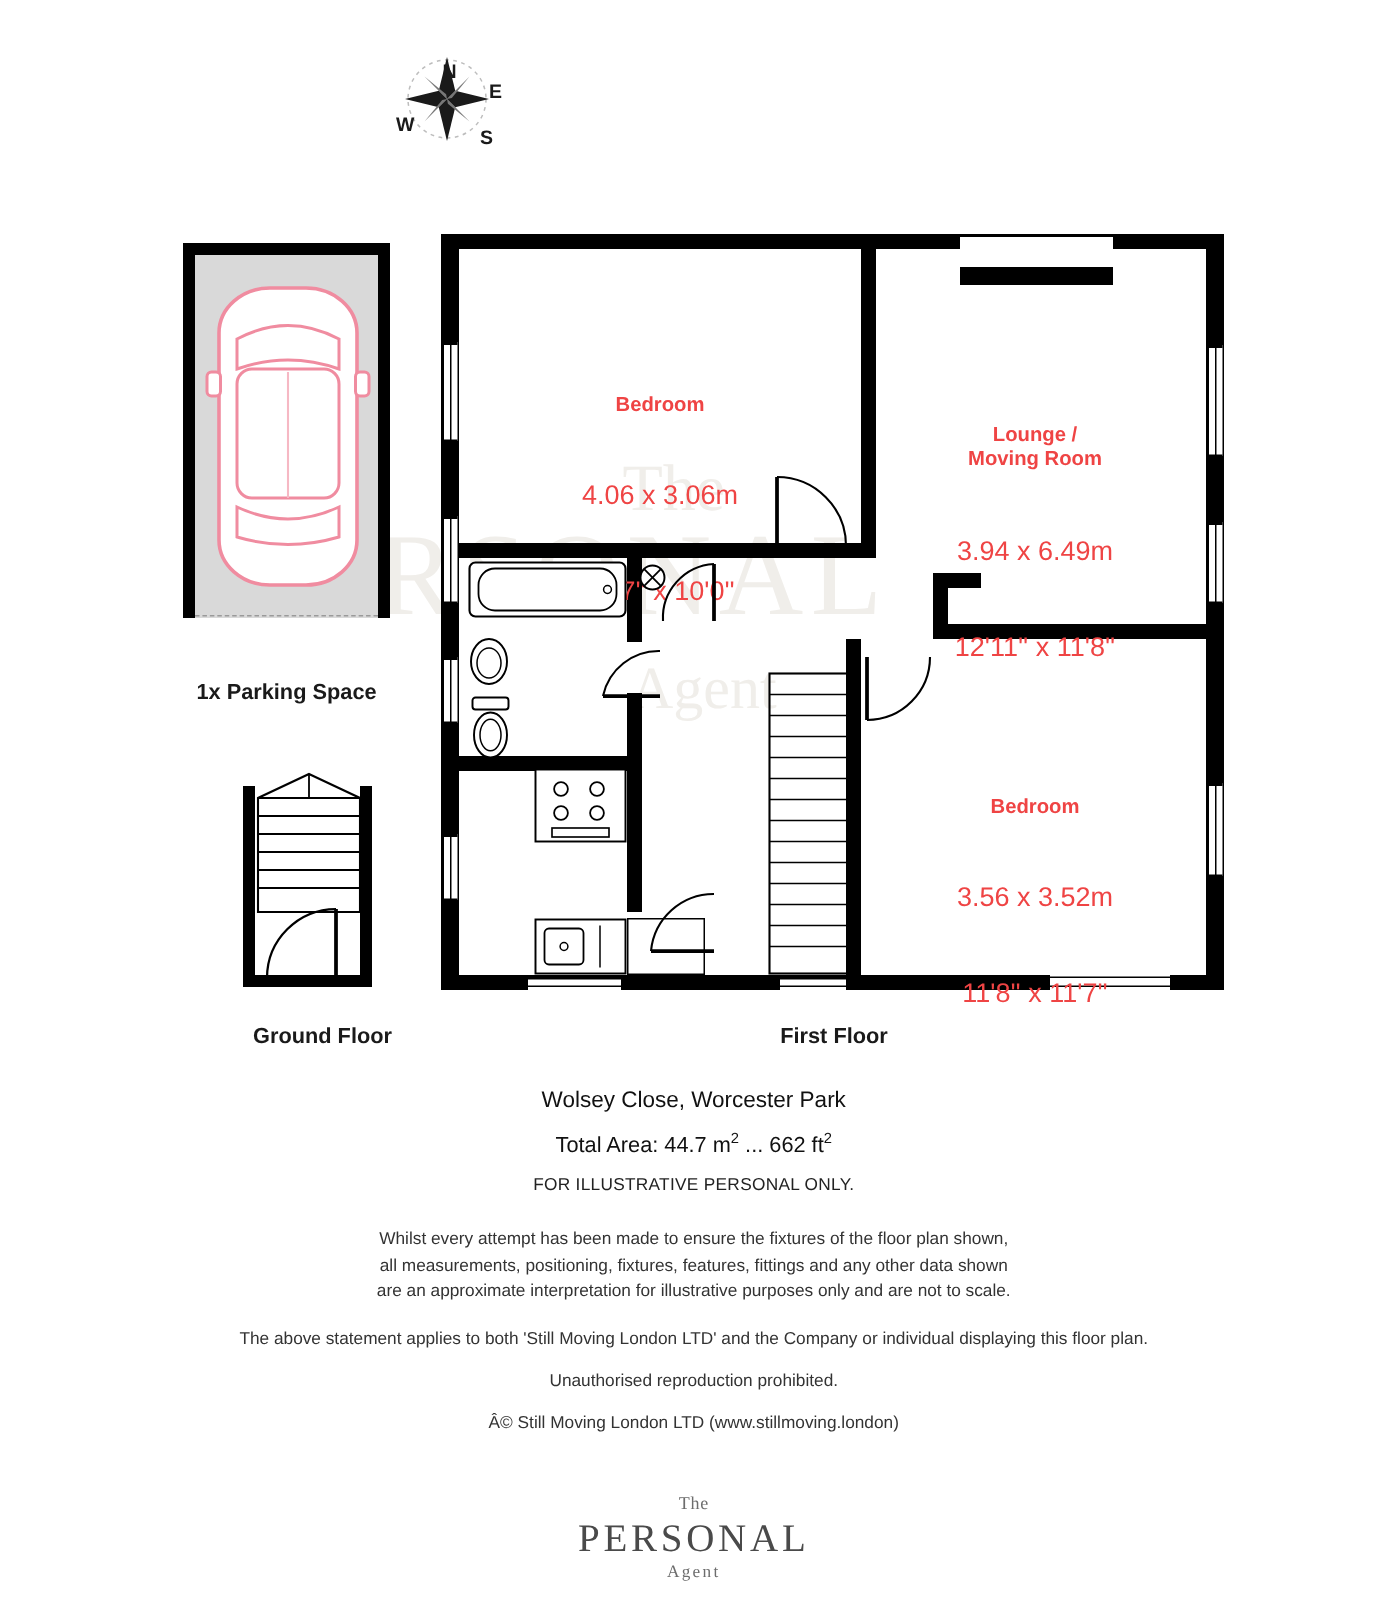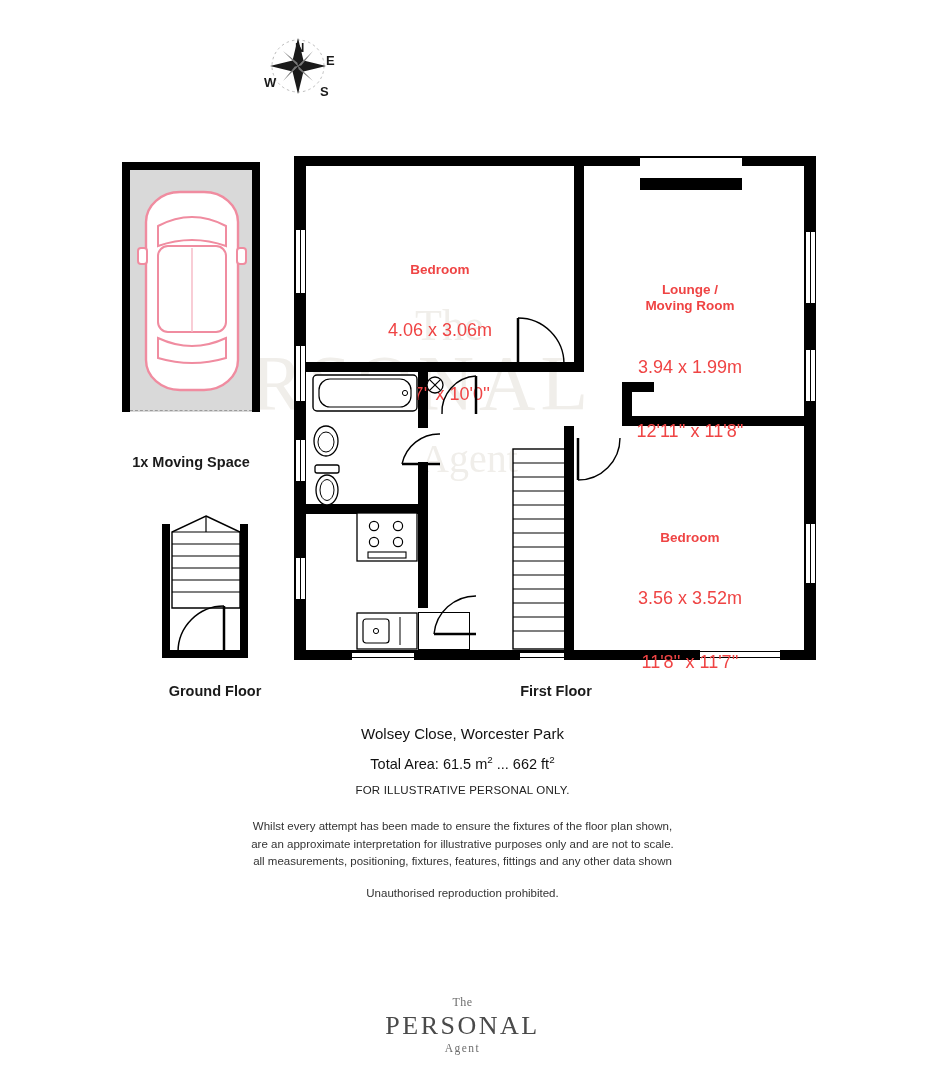--- a/index.html
+++ b/index.html
@@ -129,21 +129,21 @@
       <rect x="22" y="60" width="68" height="86" rx="10" fill="#ffffff" stroke="#f08ca0" stroke-width="2"></rect>
 
       <path d="M22 152 Q56 168 90 152 L90 172 Q56 182 22 172 Z" fill="#ffffff" stroke="#f08ca0" stroke-width="2"></path>
 
       <rect x="2" y="62" width="9" height="16" rx="3" fill="#ffffff" stroke="#f08ca0" stroke-width="2"></rect>
       <rect x="101" y="62" width="9" height="16" rx="3" fill="#ffffff" stroke="#f08ca0" stroke-width="2"></rect>
 
       <line x1="56" y1="62" x2="56" y2="146" stroke="#f6b8c4" stroke-width="1.4"></line>
     </svg>
 
-    <div class="floorcaption" style="left:60px; top:454px; width:262px;">1x Moving Space</div>
+    <div class="floorcaption" style="left:60px; top:454px; width:262px;">1x Parking Space</div>
   </div>
 
   <div>
 
     <div class="wall" style="left:162px; top:524px; width:8px; height:134px;"></div>
 
     <div class="wall" style="left:240px; top:524px; width:8px; height:134px;"></div>
 
     <div class="wall" style="left:162px; top:650px; width:86px; height:8px;"></div>
 
@@ -243,21 +243,21 @@
 
     <div class="roomlabel" style="left:340px; top:262px; width:200px;">
       <div class="nm">Bedroom</div>
       <div class="dm">4.06 x 3.06m</div>
       <div class="dm">13'7'' x 10'0''</div>
     </div>
 
     <div class="roomlabel" style="left:590px; top:282px; width:200px;">
       <div class="nm">Lounge /</div>
       <div class="nm">Moving Room</div>
-      <div class="dm">3.94 x 1.99m</div>
+      <div class="dm">3.94 x 6.49m</div>
       <div class="dm">12'11'' x 11'8''</div>
     </div>
 
     <div class="roomlabel" style="left:590px; top:530px; width:200px;">
       <div class="nm">Bedroom</div>
       <div class="dm">3.56 x 3.52m</div>
       <div class="dm">11'8'' x 11'7''</div>
     </div>
 
     <svg style="position:absolute; left:312px; top:374px;" width="106" height="38" viewBox="0 0 106 38">
@@ -342,29 +342,31 @@
       <line x1="2" y1="2" x2="2" y2="44" stroke="#000" stroke-width="2.5"></line>
       <path d="M2 44 A42 42 0 0 0 44 2" fill="none" stroke="#000" stroke-width="1.4"></path>
     </svg>
 
     <div class="floorcaption" style="left:425px; top:683px; width:262px;">First Floor</div>
   </div>
 
   <div id="footer">
     <div class="addr">Wolsey Close, Worcester Park</div>
     <div class="area">
-      <span>Total Area: 61.5 m</span><sup>2</sup><span> ... 662 ft</span><sup>2</sup>
+      <span>Total Area: 44.7 m</span><sup>2</sup><span> ... 662 ft</span><sup>2</sup>
     </div>
     <div class="illus">FOR ILLUSTRATIVE PERSONAL ONLY.</div>
     <div class="disc">
       <div>Whilst every attempt has been made to ensure the fixtures of the floor plan shown,</div>
+      <div>all measurements, positioning, fixtures, features, fittings and any other data shown</div>
       <div>are an approximate interpretation for illustrative purposes only and are not to scale.</div>
-      <div>all measurements, positioning, fixtures, features, fittings and any other data shown</div>
-    </div>
+    </div>
+    <div class="disc3">The above statement applies to both 'Still Moving London LTD' and the Company or individual displaying this floor plan.</div>
     <div class="disc4">Unauthorised reproduction prohibited.</div>
+    <div class="disc5">Â© Still Moving London LTD (www.stillmoving.london)</div>
   </div>
 
   <div id="brand">
     <div class="bThe">The</div>
     <div class="bMain">PERSONAL</div>
     <div class="bAgent">Agent</div>
   </div>
 
 </div>
 

